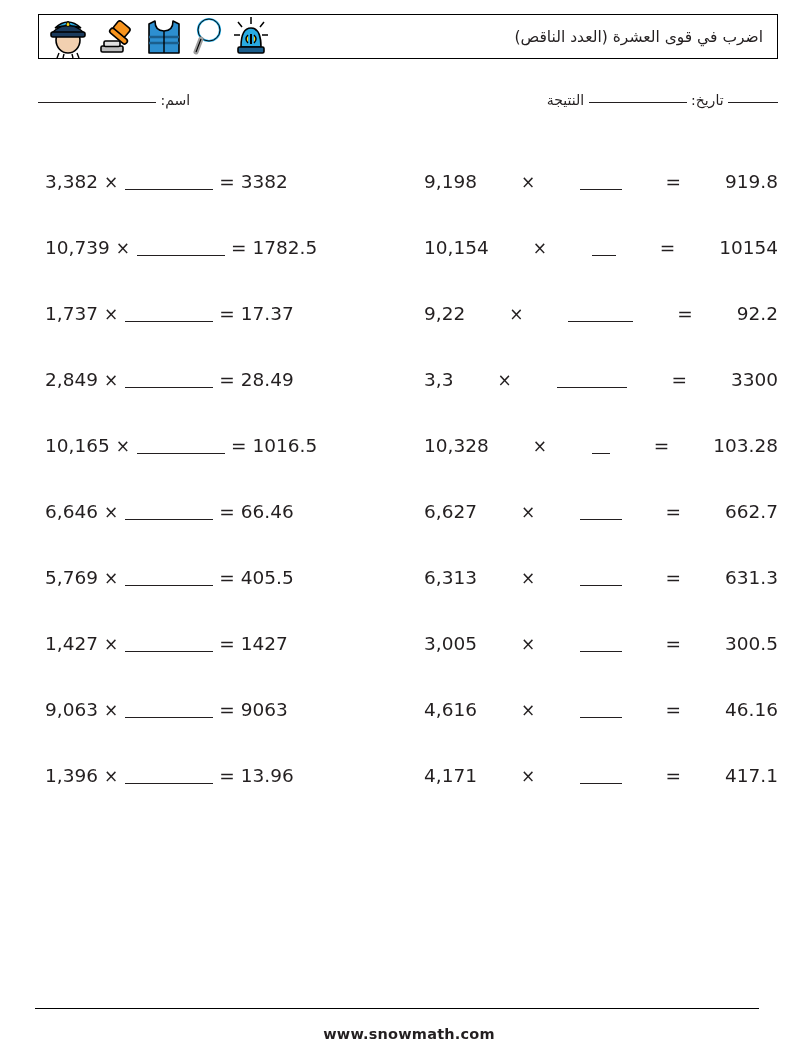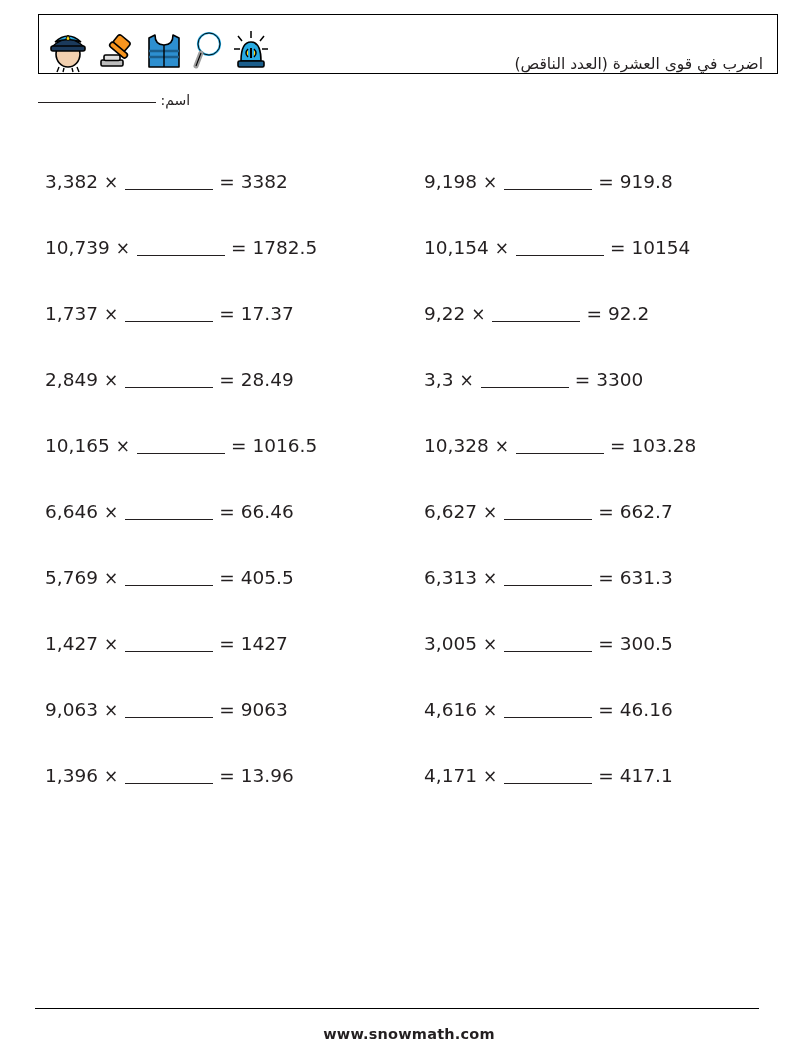--- a/index.html
+++ b/index.html
@@ -15,25 +15,25 @@
     color: #231f20;
     overflow: hidden;
   }
 
   
   .header-box {
     position: absolute;
     left: 38px;
     top: 14px;
     width: 740px;
-    height: 60px;
+    height: 45px;
     border: 1.6px solid #000000;
     box-sizing: border-box;
     display: flex;
-    align-items: flex-end;
+    align-items: center;
     justify-content: space-between;
     padding: 0 14px 0 8px;
   }
   .icon-strip {
     display: flex;
     align-items: center;
     gap: 7px;
     flex: 0 0 auto;
   }
   .icon-strip svg {
@@ -95,21 +95,21 @@
   .problem {
     height: 60px;
     display: flex;
     align-items: center;
     font-size: 18.5px;
     line-height: 1;
     white-space: nowrap;
     padding-top: 6px;
   }
   .p-col-left  { padding-left: 7px; }
-  .p-col-right { padding-left: 6px; }
+  .p-col-right { padding-left: 6px; gap: 38px; }
   .p-factor { }
   .p-times  { margin: 0 7px 0 6px; font-size: 17px; }
   .p-blank  {
     display: inline-block;
     width: 88px;
     border-bottom: 1.6px solid #231f20;
     height: 14px;
     margin-right: 6px;
   }
   .p-eq     { margin-right: 6px; }
@@ -195,20 +195,26 @@
   <div class="worksheet-title">اضرب في قوى العشرة (العدد الناقص)</div>
 </div>
 
 <div class="meta-row">
 
   <div class="meta-name">
     <span>اسم:</span>
     <span class="meta-rule rule-name"></span>
   </div>
 
+  <div class="meta-right">
+    <span class="meta-rule rule-date"></span>
+    <span>تاريخ:</span>
+    <span class="meta-rule rule-score"></span>
+    <span>النتيجة</span>
+  </div>
 
 </div>
 
 <div class="problems">
 
   <div class="problem p-col-left">
     <span class="p-factor">3,382</span>
     <span class="p-times">×</span>
     <span class="p-blank"></span>
     <span class="p-eq">=</span>

